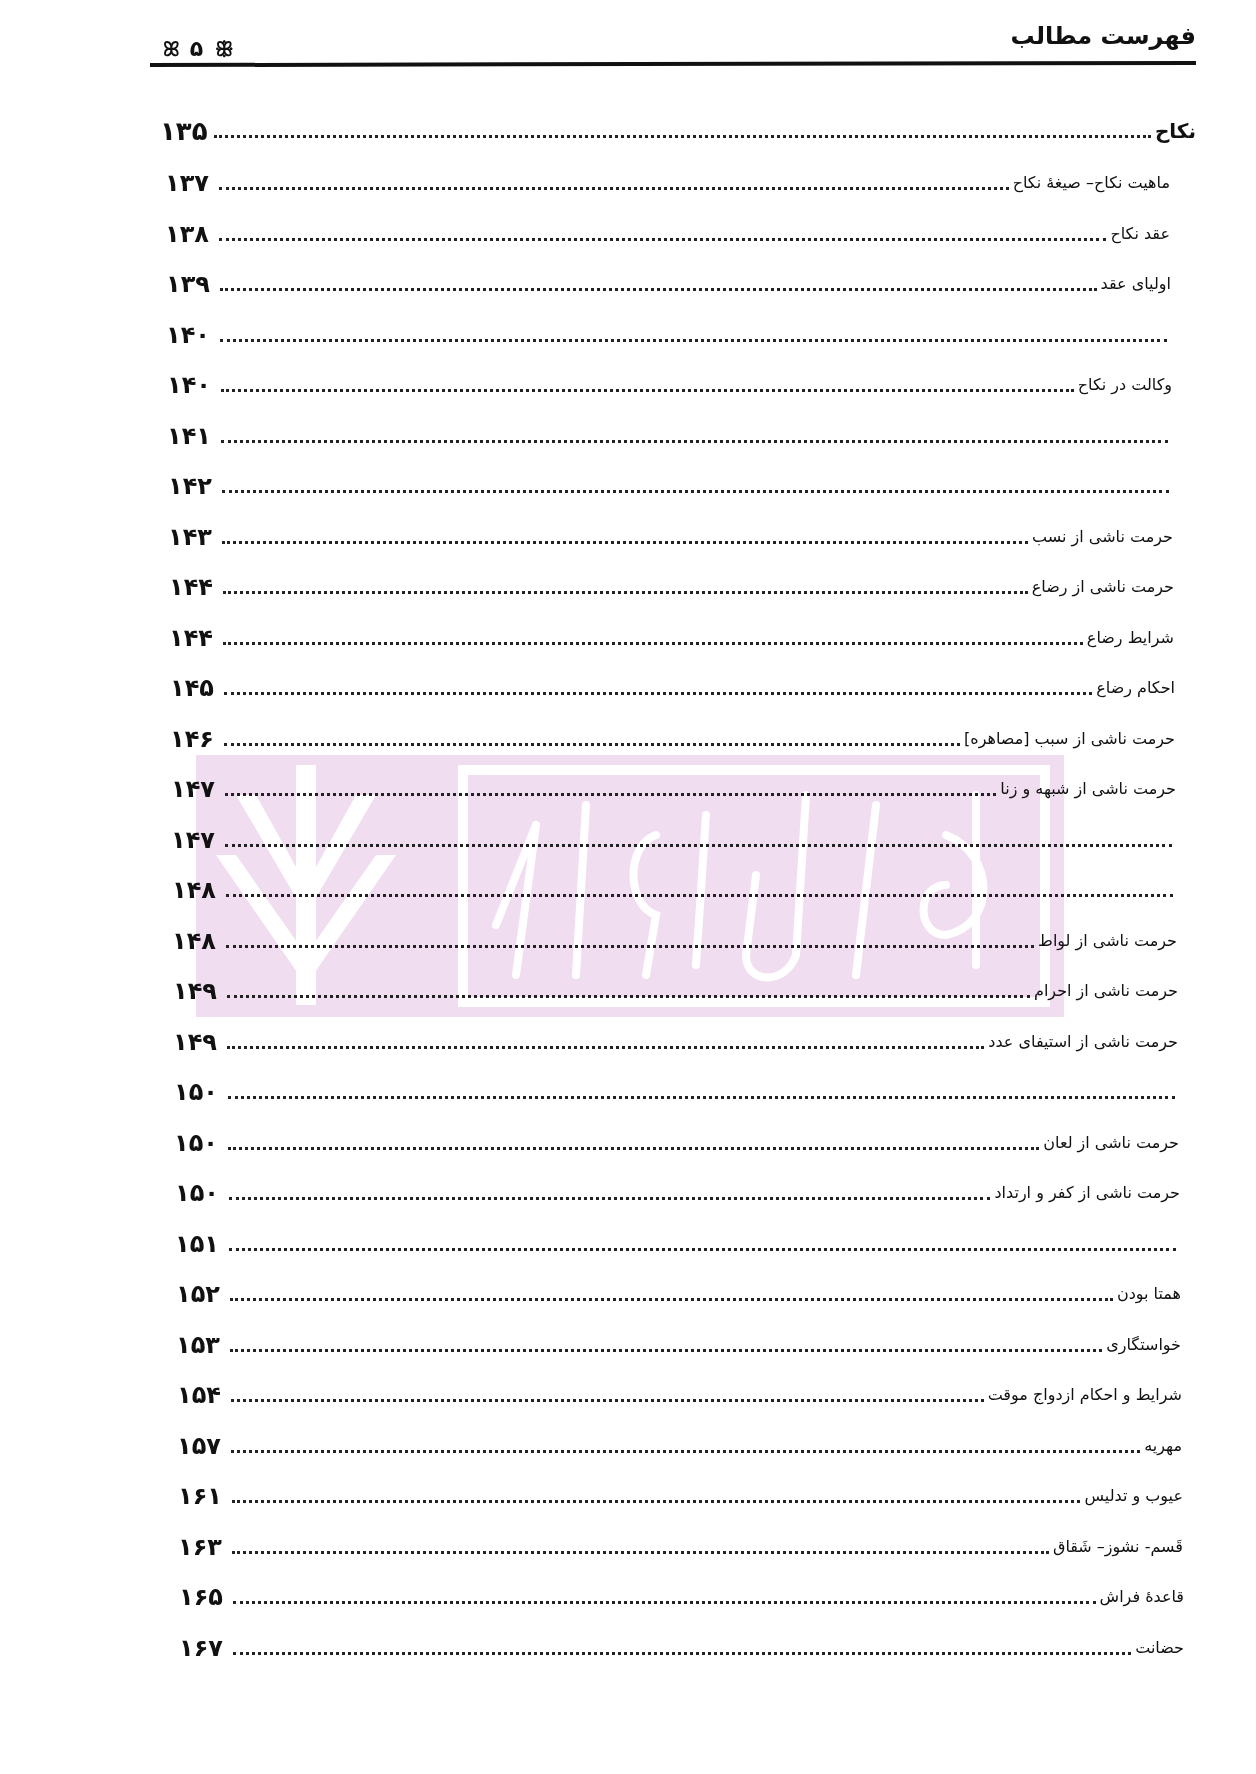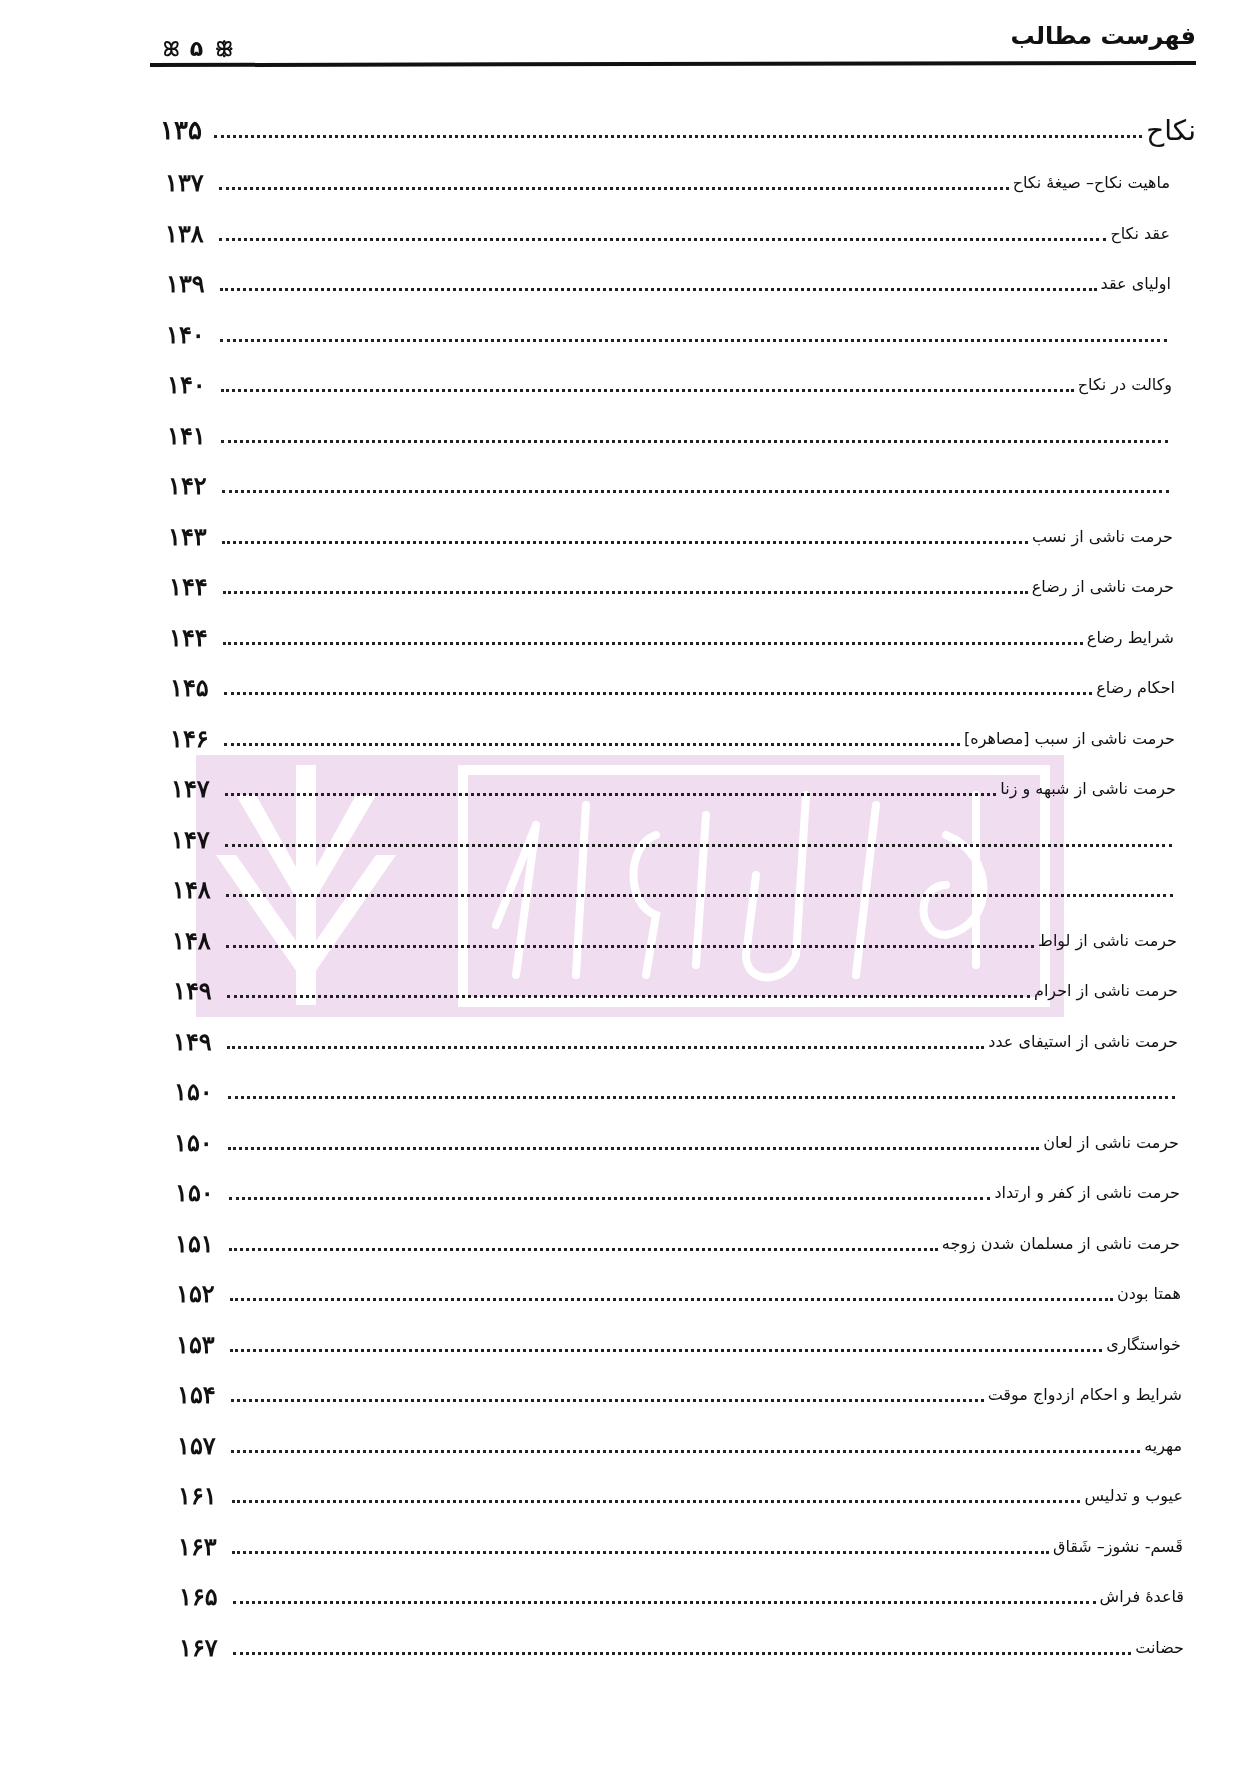--- a/index.html
+++ b/index.html
@@ -32,22 +32,22 @@
   .wm-letters { position: absolute; left: 280px; top: 20px; width: 560px; height: 220px; }
   .toc { position: absolute; left: 0; top: 0; width: 1256px; height: 1774px; z-index: 1; }
   .row {
     position: absolute; height: 40px; display: flex; align-items: flex-end;
     direction: rtl;
   }
   .row .title { white-space: nowrap; font-size: 16px; line-height: 30px; }
   .row .leader {
     flex: 1; border-bottom: 3px dotted #222; margin: 0 4px 8px 4px; height: 1px;
   }
-  .row .page { font-size: 24px; font-weight: bold; line-height: 30px; white-space: nowrap; min-width: 50px; text-align: left; font-family: Liberation Serif, serif; }
-  .row.heading .title { font-size: 28px; font-weight: normal; margin-top: 31px; }
+  .row .page { font-size: 24px; font-weight: bold; line-height: 30px; white-space: nowrap; min-width: 50px; text-align: left; }
+  .row.heading .title { font-size: 20px; font-weight: bold; margin-top: 31px; }
   .row.heading .page { font-size: 26px; }
 </style>
 </head>
 <body>
 
 <div class="header-title">فهرست مطالب</div>
 <div class="header-page">
   <span class="orn">ꕤ</span>
   <span>۵</span>
   <span class="orn">ꕥ</span>
@@ -177,21 +177,20 @@
     <span class="title">حرمت ناشی از لعان</span>
     <span class="leader"></span>
     <span class="page">۱۵۰</span>
   </div>
   <div class="row" style="left:175px; right:76px; top:1168px;">
     <span class="title">حرمت ناشی از کفر و ارتداد</span>
     <span class="leader"></span>
     <span class="page">۱۵۰</span>
   </div>
   <div class="row" style="left:175px; right:76px; top:1219px;">
-    <span class="title">حرمت ناشی از مسلمان شدن زوجه</span>
     <span class="leader"></span>
     <span class="page">۱۵۱</span>
   </div>
   <div class="row" style="left:176px; right:75px; top:1269px;">
     <span class="title">همتا بودن</span>
     <span class="leader"></span>
     <span class="page">۱۵۲</span>
   </div>
   <div class="row" style="left:176px; right:75px; top:1320px;">
     <span class="title">خواستگاری</span>

